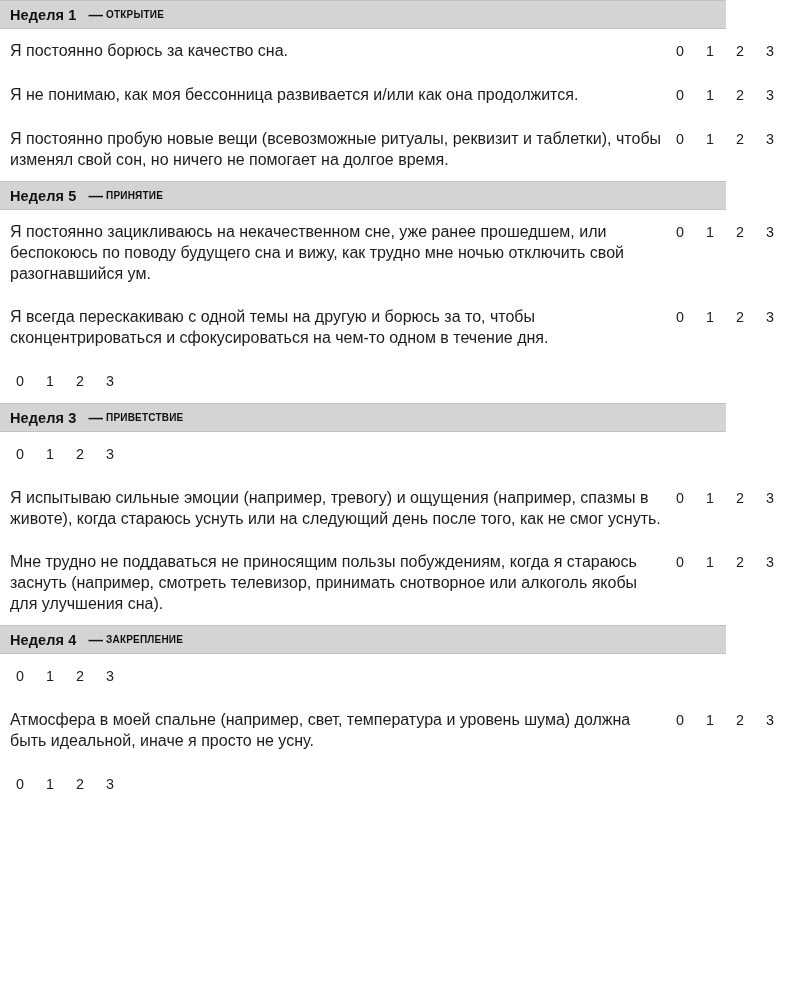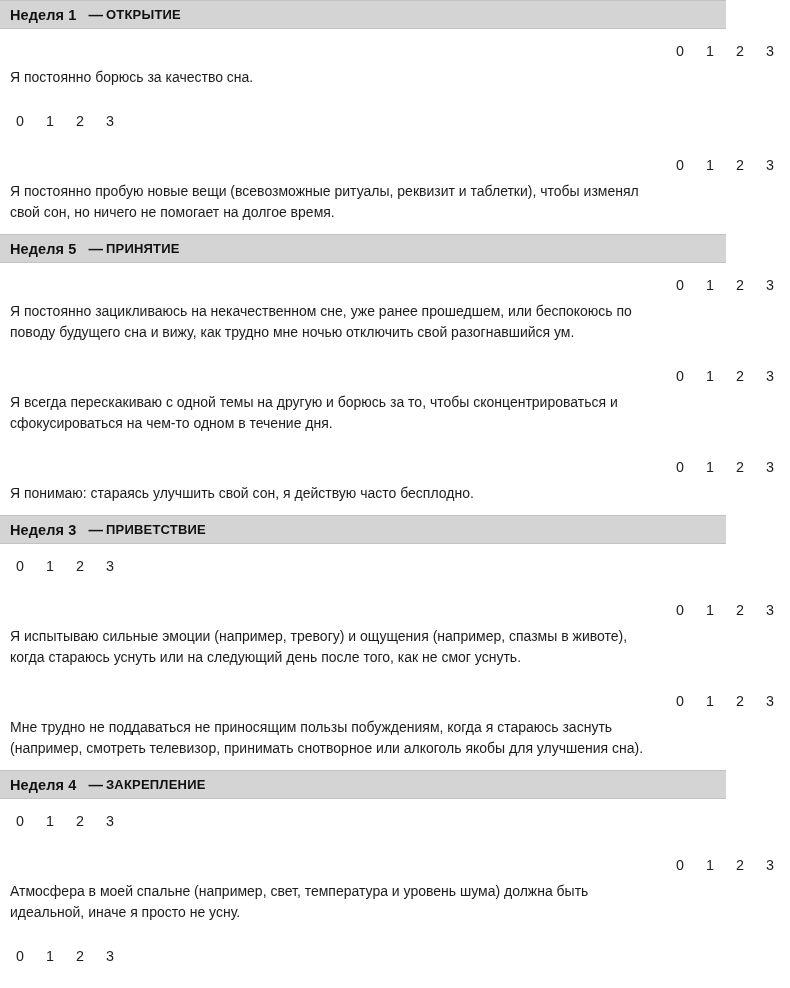--- a/index.html
+++ b/index.html
@@ -38,43 +38,42 @@
     color: #111111;
     white-space: pre;
   }
   .section-header .dash {
     font-size: 14.5px;
     font-weight: bold;
     color: #111111;
     padding: 0 3px 0 8px;
   }
   .section-header .section-title {
-    font-size: 13px;
+    font-size: 10px;
     font-weight: bold;
     color: #111111;
     letter-spacing: 0.2px;
     text-transform: uppercase;
   }
 
   
   .question-row {
     display: flex;
     align-items: flex-start;
     padding: 11px 0 11px 10px;
     box-sizing: border-box;
   }
   .question-text {
     flex: 0 0 660px;
     width: 660px;
-    font-size: 14px;
+    font-size: 16px;
     line-height: 21px;
     color: #1c1c1c;
     padding-right: 6px;
     box-sizing: border-box;
-    margin-top: 27px;
   }
   .scale {
     flex: 0 0 110px;
     width: 110px;
     display: flex;
     justify-content: space-between;
     align-items: flex-start;
     padding-top: 1px;
     box-sizing: border-box;
   }
@@ -98,20 +97,21 @@
     <div class="question-row">
       <div class="question-text">Я постоянно борюсь за качество сна.</div>
       <div class="scale">
         <span class="opt">0</span>
         <span class="opt">1</span>
         <span class="opt">2</span>
         <span class="opt">3</span>
       </div>
     </div>
     <div class="question-row">
+      <div class="question-text">Я не понимаю, как моя бессонница развивается и/или как она продолжится.</div>
       <div class="scale">
         <span class="opt">0</span>
         <span class="opt">1</span>
         <span class="opt">2</span>
         <span class="opt">3</span>
       </div>
     </div>
     <div class="question-row">
       <div class="question-text">Я постоянно пробую новые вещи (всевозможные ритуалы, реквизит и таблетки), чтобы изменял свой сон, но ничего не помогает на долгое время.</div>
       <div class="scale">
@@ -138,21 +138,20 @@
     <div class="question-row">
       <div class="question-text">Я всегда перескакиваю с одной темы на другую и борюсь за то, чтобы сконцентрироваться и сфокусироваться на чем-то одном в течение дня.</div>
       <div class="scale">
         <span class="opt">0</span>
         <span class="opt">1</span>
         <span class="opt">2</span>
         <span class="opt">3</span>
       </div>
     </div>
     <div class="question-row">
-      <div class="question-text">Я понимаю: стараясь улучшить свой сон, я действую часто бесплодно.</div>
       <div class="scale">
         <span class="opt">0</span>
         <span class="opt">1</span>
         <span class="opt">2</span>
         <span class="opt">3</span>
       </div>
     </div>
     <div class="section-header">
       <span class="week-label">Неделя 3 </span>
       <span class="dash">—</span>

